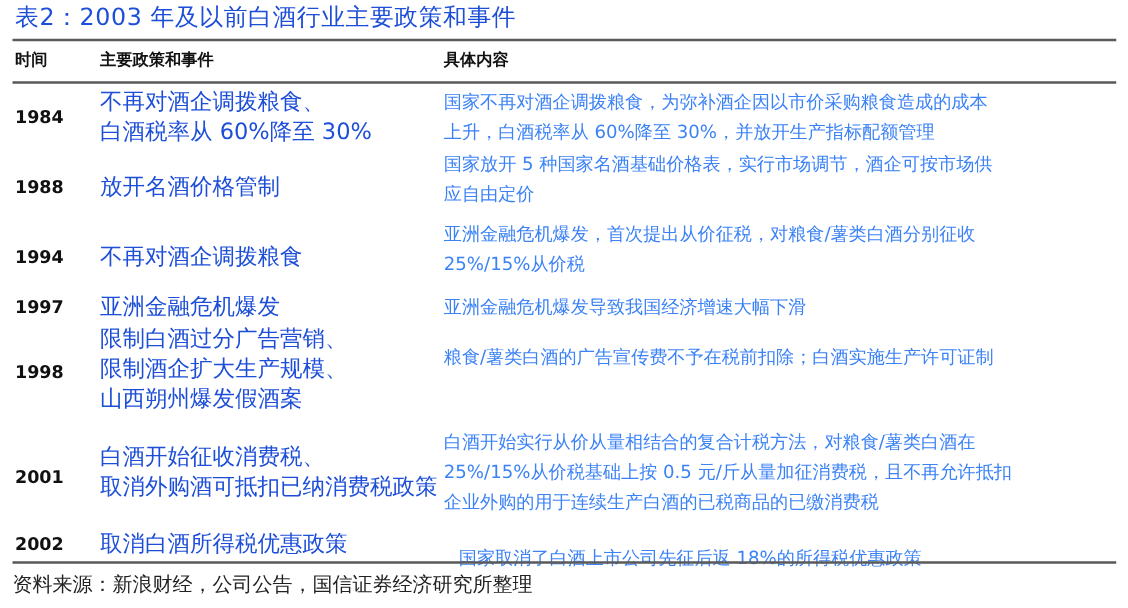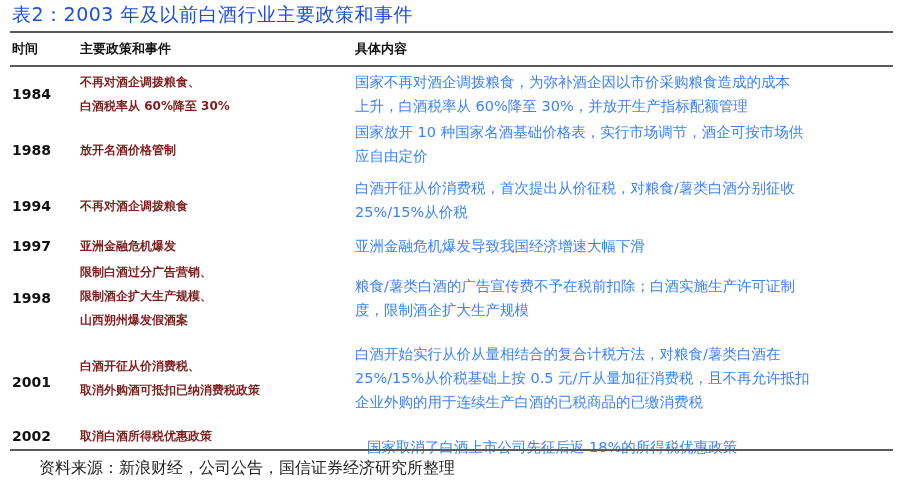--- a/index.html
+++ b/index.html
@@ -60,46 +60,44 @@
     font-size: 14px;
     font-weight: bold;
     color: #111;
     line-height: 20px;
     white-space: nowrap;
   }
   .event {
     position: absolute;
     left: 80px;
     width: 280px;
-    font-size: 12px;
+    font-size: 18px;
     line-height: 24px;
-    color: #7f1d1d;
+    color: #1d4ed8;
     white-space: nowrap;
-    font-weight: bold;
   }
   .detail {
     position: absolute;
     left: 355px;
     width: 545px;
     font-size: 14.5px;
     line-height: 24px;
     color: #3b82f6;
     white-space: nowrap;
   }
   .line { display: block; }
 
   .source {
     position: absolute;
     left: 10px;
     top: 456px;
     font-size: 16px;
     line-height: 24px;
     color: #222;
     white-space: nowrap;
-    margin-left: 29px;
   }
 </style>
 </head>
 <body>
 
 <div class="title">表2：2003 年及以前白酒行业主要政策和事件</div>
 
 <div class="rule top"></div>
 
 <div class="hdr c1">时间</div>
@@ -119,32 +117,32 @@
     <span class="line">上升，白酒税率从 60%降至 30%，并放开生产指标配额管理</span>
   </div>
 </div>
 
 <div class="row" style="top:118px;">
   <div class="year" style="top:22px;">1988</div>
   <div class="event" style="top:20px;">
     <span class="line">放开名酒价格管制</span>
   </div>
   <div class="detail" style="top:2px;">
-    <span class="line">国家放开 10 种国家名酒基础价格表，实行市场调节，酒企可按市场供</span>
+    <span class="line">国家放开 5 种国家名酒基础价格表，实行市场调节，酒企可按市场供</span>
     <span class="line">应自由定价</span>
   </div>
 </div>
 
 <div class="row" style="top:174px;">
   <div class="year" style="top:22px;">1994</div>
   <div class="event" style="top:20px;">
     <span class="line">不再对酒企调拨粮食</span>
   </div>
   <div class="detail" style="top:2px;">
-    <span class="line">白酒开征从价消费税，首次提出从价征税，对粮食/薯类白酒分别征收</span>
+    <span class="line">亚洲金融危机爆发，首次提出从价征税，对粮食/薯类白酒分别征收</span>
     <span class="line">25%/15%从价税</span>
   </div>
 </div>
 
 <div class="row" style="top:232px;">
   <div class="year" style="top:4px;">1997</div>
   <div class="event" style="top:2px;">
     <span class="line">亚洲金融危机爆发</span>
   </div>
   <div class="detail" style="top:2px;">
@@ -154,28 +152,27 @@
 
 <div class="row" style="top:258px;">
   <div class="year" style="top:30px;">1998</div>
   <div class="event" style="top:2px;">
     <span class="line">限制白酒过分广告营销、</span>
     <span class="line">限制酒企扩大生产规模、</span>
     <span class="line">山西朔州爆发假酒案</span>
   </div>
   <div class="detail" style="top:16px;">
     <span class="line">粮食/薯类白酒的广告宣传费不予在税前扣除；白酒实施生产许可证制</span>
-    <span class="line">度，限制酒企扩大生产规模</span>
   </div>
 </div>
 
 <div class="row" style="top:340px;">
   <div class="year" style="top:32px;">2001</div>
   <div class="event" style="top:14px;">
-    <span class="line">白酒开征从价消费税、</span>
+    <span class="line">白酒开始征收消费税、</span>
     <span class="line">取消外购酒可抵扣已纳消费税政策</span>
   </div>
   <div class="detail" style="top:2px;">
     <span class="line">白酒开始实行从价从量相结合的复合计税方法，对粮食/薯类白酒在</span>
     <span class="line">25%/15%从价税基础上按 0.5 元/斤从量加征消费税，且不再允许抵扣</span>
     <span class="line">企业外购的用于连续生产白酒的已税商品的已缴消费税</span>
   </div>
 </div>
 
 <div class="row" style="top:422px;">

